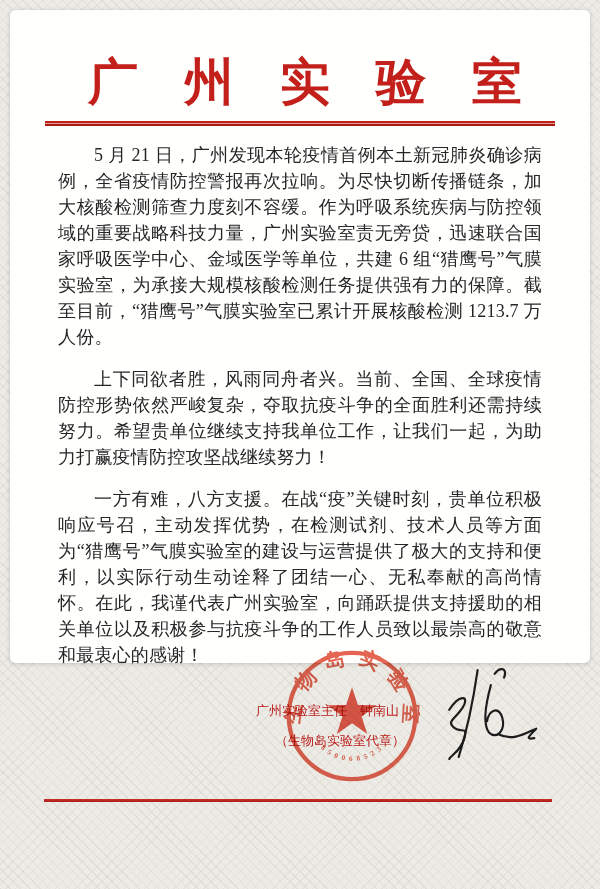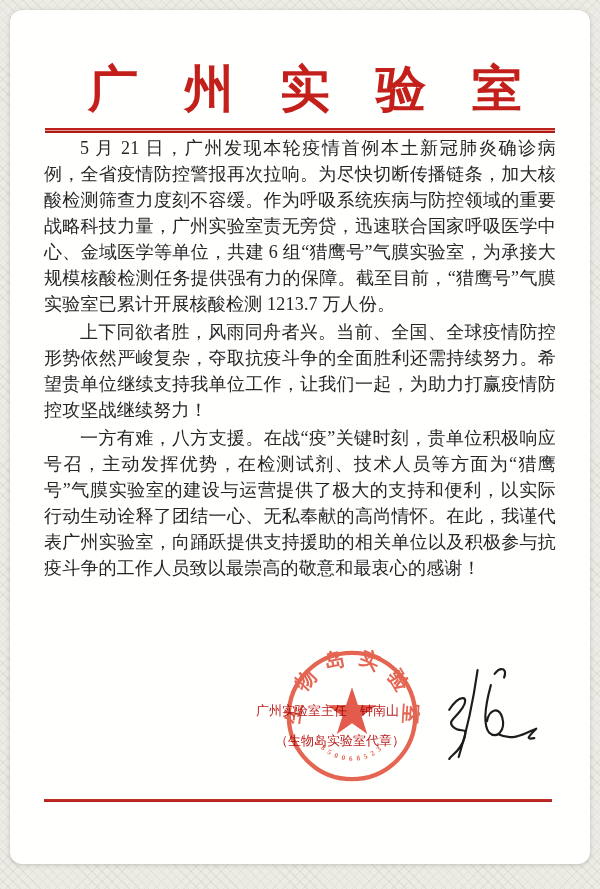--- a/index.html
+++ b/index.html
@@ -5,44 +5,44 @@
   html,body{margin:0;padding:0;}
   body{
     width:600px;height:889px;overflow:hidden;position:relative;
     background-color:#edebe5;
     background-image:
       repeating-linear-gradient(45deg, rgba(185,180,168,.22) 0 1px, transparent 1px 7px),
       repeating-linear-gradient(-45deg, rgba(185,180,168,.16) 0 1px, transparent 1px 7px);
     font-family:"Liberation Serif","DejaVu Serif",serif;
   }
   .page{
-    position:absolute;left:10px;top:10px;width:580px;height:854px;
-    background:#fffffe;border-radius:12px;
+    position:absolute;left:10px;top:10px;width:580px;height:653px;
+    background:#fffffe;border-radius:5px;
     box-shadow:0 1px 5px rgba(0,0,0,.16), 0 0 1px rgba(0,0,0,.12);
-    box-sizing:border-box;padding:11px 32px;
+    box-sizing:border-box;padding:4px 32px;
   }
   .letterhead{
     margin:43px 0 0 0;
     font-size:50px;line-height:1.0;font-weight:bold;
     color:#c4201b;text-align:center;
     letter-spacing:.92em;padding-left:.92em;white-space:nowrap;
   }
   .header-rule{
     margin:14px 3px 0 3px;height:5px;
     background:linear-gradient(180deg,#bc221c 0%,#bc221c 38%,#e89a92 46%,#e89a92 52%,#ad1b16 60%,#ad1b16 100%);
   }
   .letter-title{
     margin:36px 0 0 0;font-size:23px;font-weight:bold;color:#1e1e1e;
     text-align:center;letter-spacing:3px;line-height:26px;
   }
   .salutation{
     margin:38px 0 0 0;font-size:18px;font-weight:bold;color:#1f1f1f;line-height:26px;
   }
   .body-par{
-    margin:2px;font-size:18px;line-height:26px;color:#262626;
+    margin:16px;font-size:18px;line-height:26px;color:#262626;
     text-align:justify;text-justify:inter-ideograph;text-indent:2em;
     letter-spacing:.2px;
   }
   .sig-block{
     position:absolute;left:246px;top:686px;z-index:1;
     font-size:13px;line-height:30px;color:#b91c1c;white-space:nowrap;
   }
   .sig-note{padding-left:7px;margin-left:12px;}
   .sig-date{padding-left:22px;letter-spacing:1px;}
   .seal{

